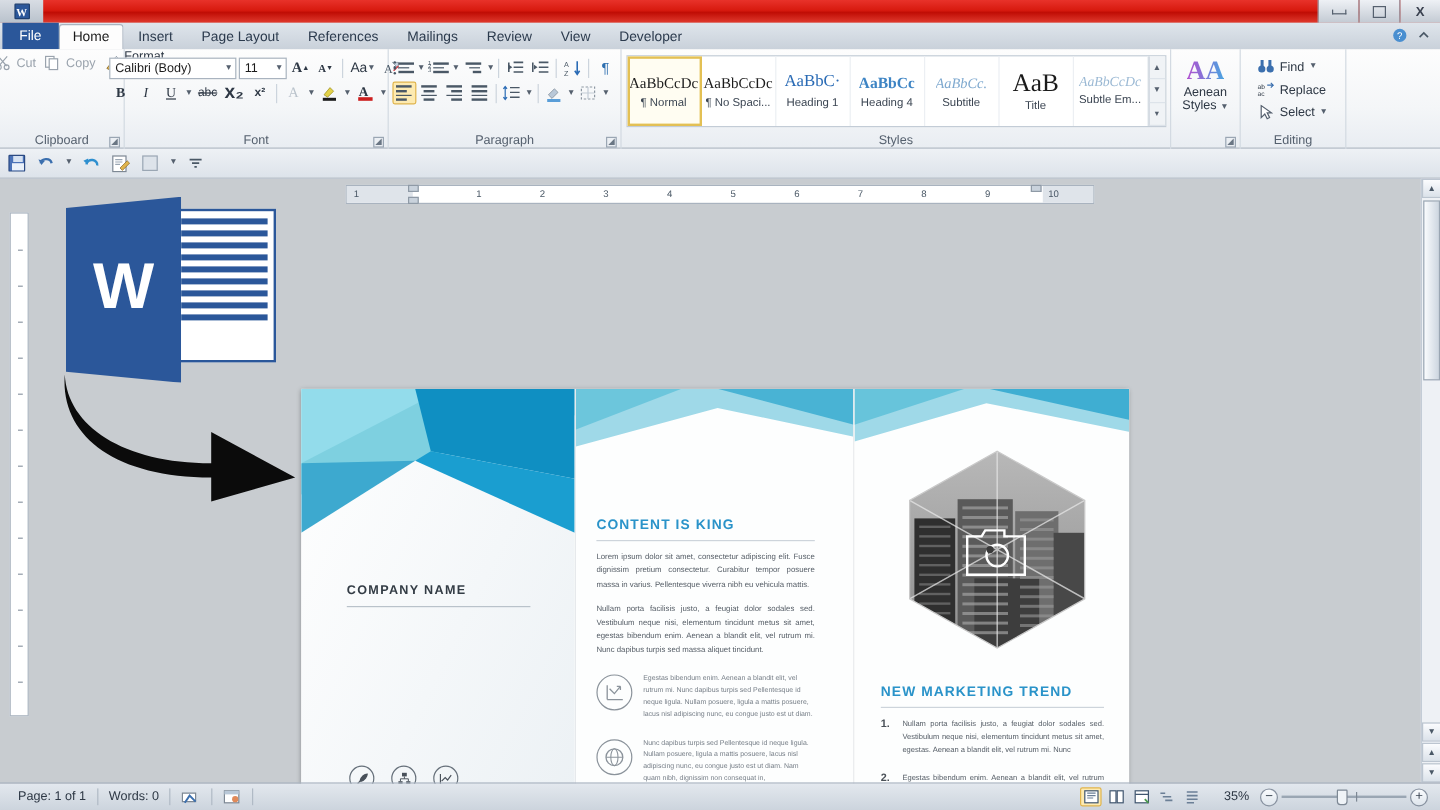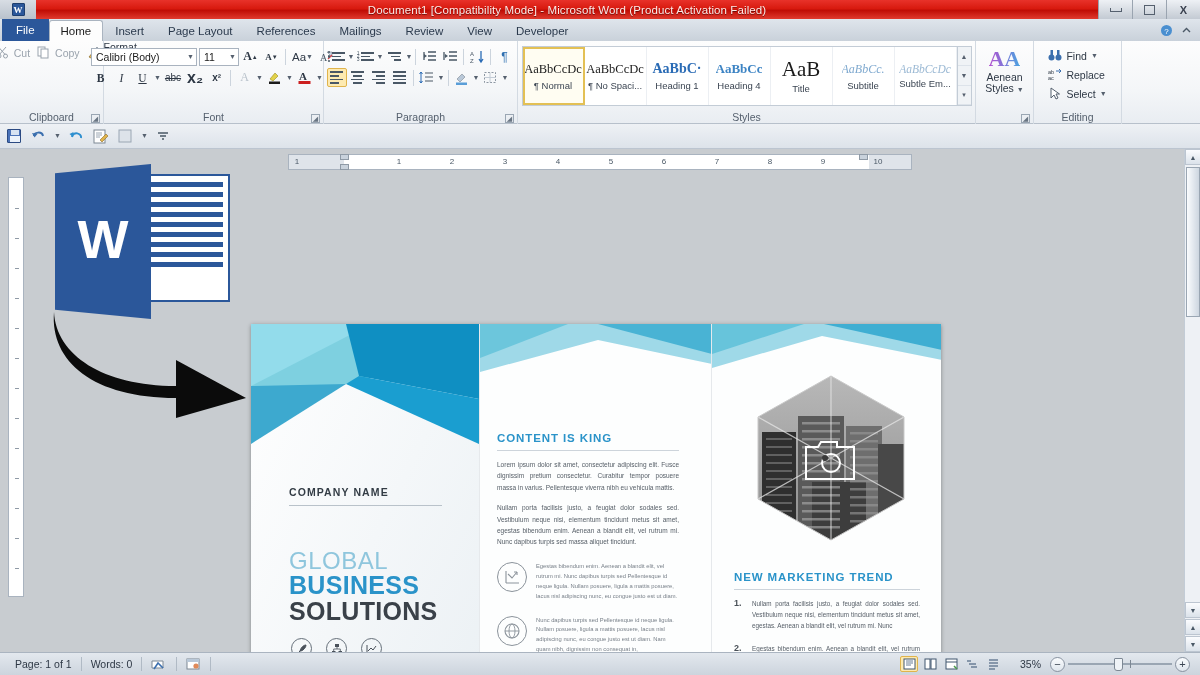--- a/index.html
+++ b/index.html
@@ -252,21 +252,20 @@
 </style>
 </head>
 <body>
 
 <div id="app">
 
   <div class="titlebar">
     <div class="tb-left">
       <div class="word-badge">W</div>
     </div>
-    <div class="tb-title">Document1 [Compatibility Mode]  -  Microsoft Word (Product Activation Failed)</div>
     <div class="tb-caps">
       <div class="cap cap-min"></div>
       <div class="cap cap-max"></div>
       <div class="cap cap-close">X</div>
     </div>
   </div>
 
   <div class="tabbar">
     <div class="tab-file">File</div>
     <div class="tab active">Home</div>
@@ -541,34 +540,34 @@
         <div class="sgal">
           <div class="stile sel">
             <div class="s-prev">AaBbCcDc</div>
             <div class="s-name">¶ Normal</div>
           </div>
           <div class="stile">
             <div class="s-prev">AaBbCcDc</div>
             <div class="s-name">¶ No Spaci...</div>
           </div>
           <div class="stile">
-            <div class="s-prev" style="color:#2a6bb5;font-weight:bold;font-size:14px;">AaBbC·</div>
+            <div class="s-prev" style="color:#2a6bb5;font-weight:normal;font-size:14px;">AaBbC·</div>
             <div class="s-name">Heading 1</div>
           </div>
           <div class="stile">
             <div class="s-prev" style="color:#3d84c4;font-weight:bold;font-size:13px;">AaBbCc</div>
             <div class="s-name">Heading 4</div>
           </div>
           <div class="stile">
+            <div class="s-prev" style="color:#7fa9cf;font-style:italic;font-size:12px;">AaBbCc.</div>
+            <div class="s-name">Subtitle</div>
+          </div>
+          <div class="stile">
             <div class="s-prev" style="font-size:21px;line-height:21px;">AaB</div>
             <div class="s-name">Title</div>
-          </div>
-          <div class="stile">
-            <div class="s-prev" style="color:#7fa9cf;font-style:italic;font-size:12px;">AaBbCc.</div>
-            <div class="s-name">Subtitle</div>
           </div>
           <div class="stile">
             <div class="s-prev" style="color:#9bb9d4;font-style:italic;font-size:11.5px;">AaBbCcDc</div>
             <div class="s-name">Subtle Em...</div>
           </div>
           <div class="sgal-scroll">
             <div class="sgs">▲</div>
             <div class="sgs">▼</div>
             <div class="sgs">▾</div>
           </div>
@@ -730,25 +729,20 @@
           <polygon points="0,468 70,400 140,468" fill="#73ccdd"></polygon>
           <polygon points="55,468 135,390 228,468" fill="#0e8cbe"></polygon>
           <polygon points="130,440 175,400 228,448 228,468 120,468" fill="#1f7fae"></polygon>
         </svg>
 
         <div class="brand">
           <div class="brand-s">COMPANY NAME</div>
           <div class="brand-rule"></div>
         </div>
 
-        <div class="gbs">
-          <div class="l1">GLOBAL</div>
-          <div class="l2">BUSINESS</div>
-          <div class="l3">SOLUTIONS</div>
-        </div>
 
         <div class="circrow">
           <div class="circ">
             <svg width="12" height="12" viewBox="0 0 12 12">
                 <path d="M2 10 L5 7 M4 8 C5 4, 8 2, 10 2 C10 4, 8 7, 5 8 Z" stroke="#49515a" stroke-width="1" fill="#49515a"></path>
               </svg>
           </div>
           <div class="circ">
             <svg width="12" height="12" viewBox="0 0 12 12">
                 <rect x="4" y="1" width="4" height="3" fill="#49515a"></rect>

